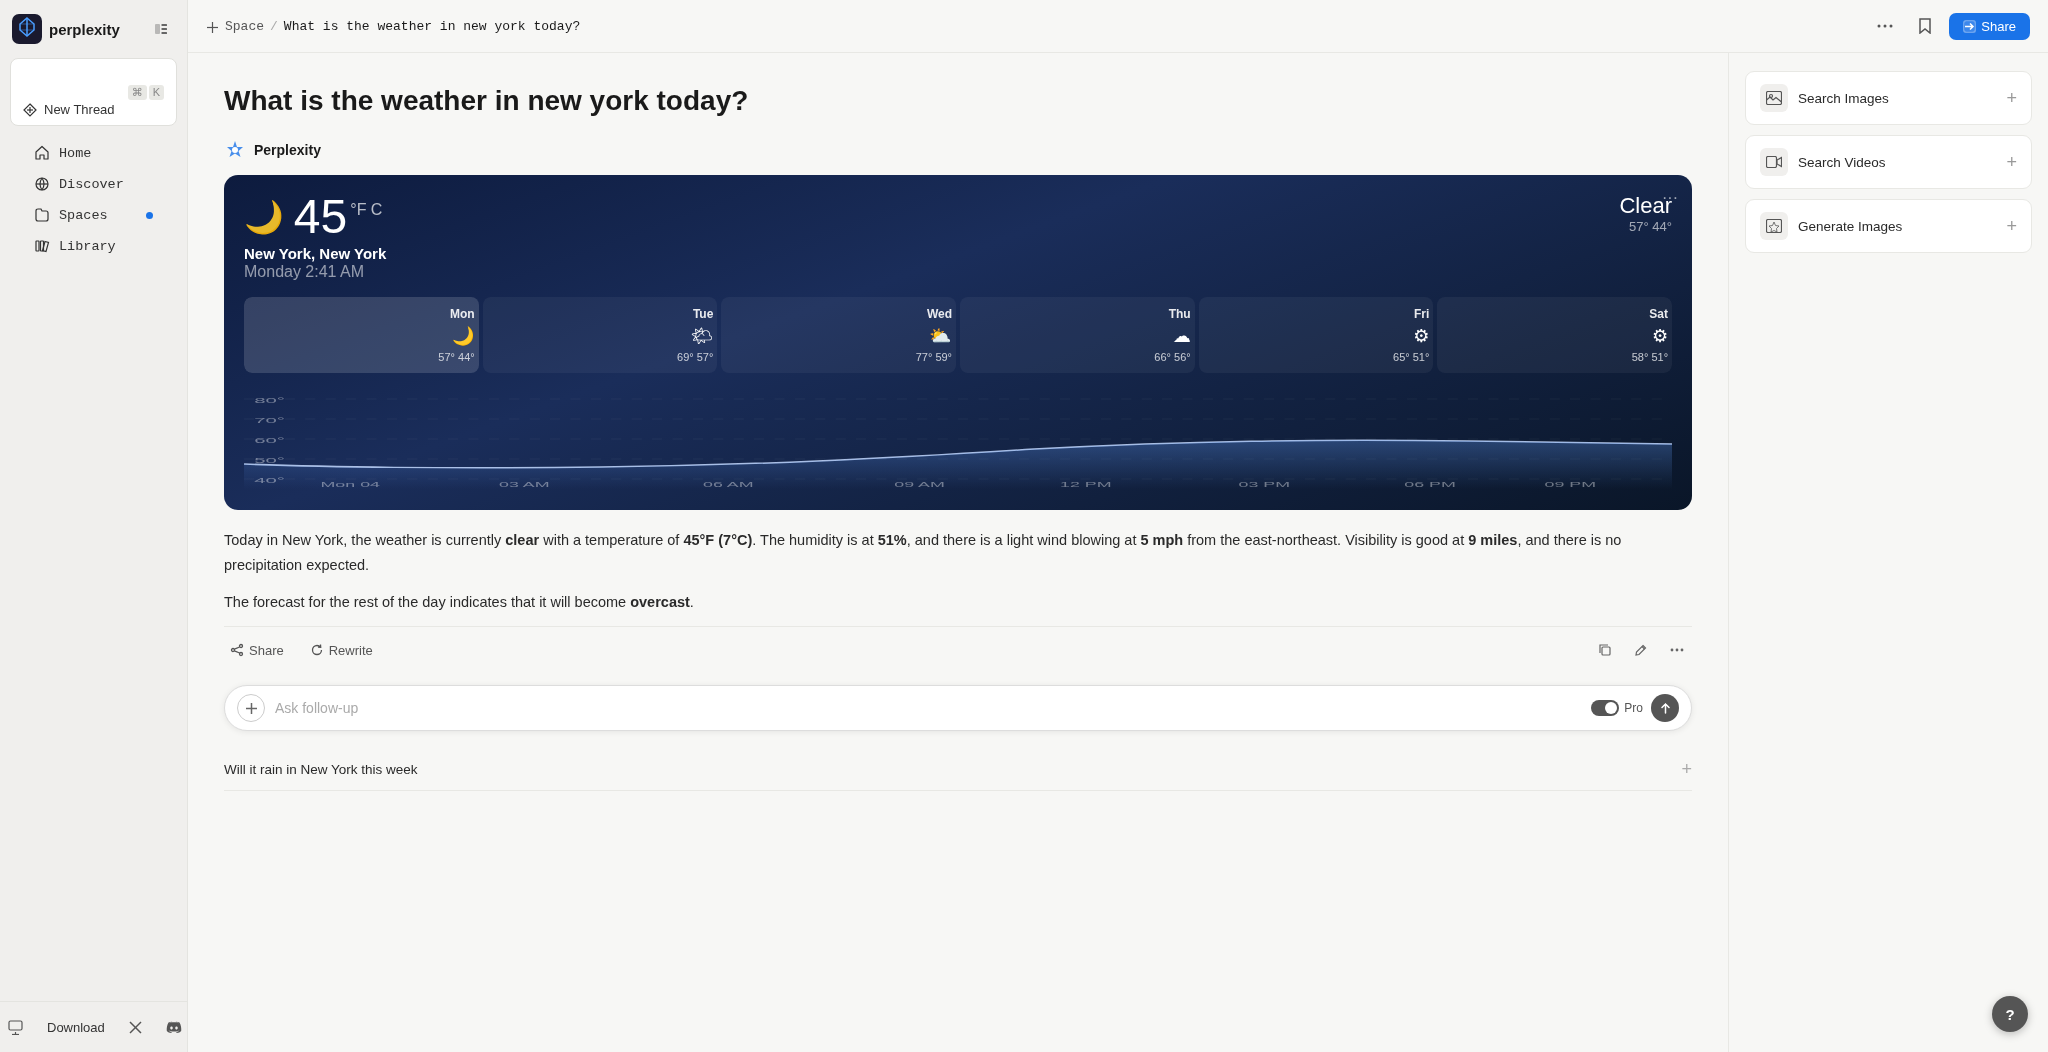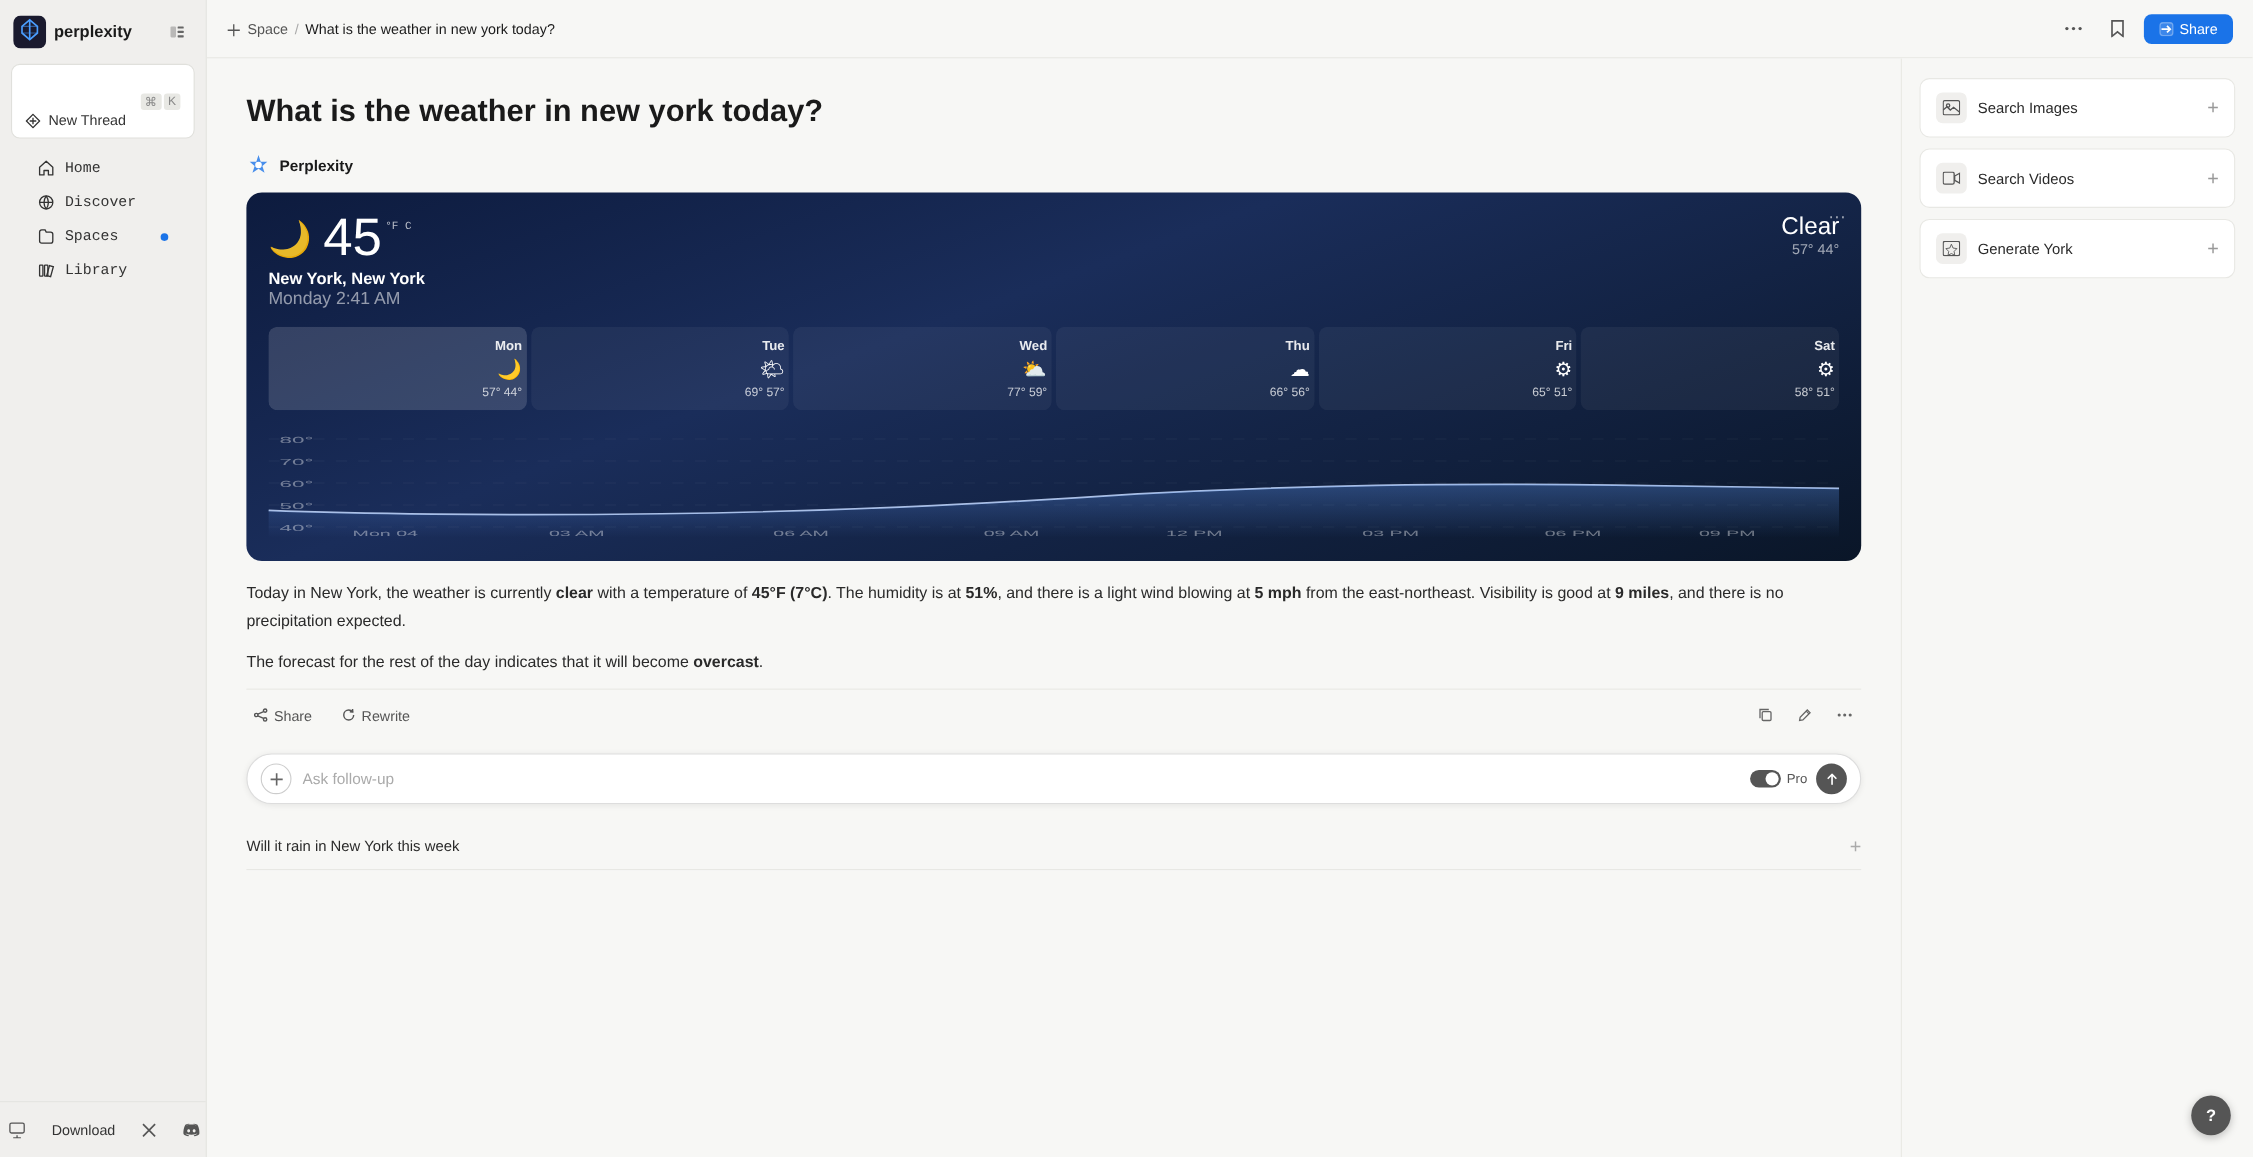--- a/index.html
+++ b/index.html
@@ -172,20 +172,21 @@
       border-bottom: 1px solid #e8e8e4;
       min-height: 50px;
     }
 
     .breadcrumb {
       display: flex;
       align-items: flex-end;
       gap: 6px;
       font-size: 13px;
       color: #555;
+      font-family: Liberation Mono, monospace;
     }
 
     .breadcrumb .sep { color: #aaa; }
     .breadcrumb .current { color: #1a1a1a; font-weight: 500; }
 
     .topbar-actions {
       display: flex;
       align-items: center;
       gap: 8px;
     }
@@ -291,24 +292,23 @@
       gap: 3px;
     }
 
     .temp-big {
       font-size: 48px;
       font-weight: 300;
       line-height: 1;
     }
 
     .temp-units {
-      font-size: 10px;
+      font-size: 16px;
       color: rgba(255,255,255,0.7);
       margin-top: 8px;
-      font-family: Liberation Mono, monospace;
     }
 
     .weather-right {
       text-align: right;
     }
 
     .condition-label {
       font-size: 22px;
       font-weight: 500;
     }
@@ -988,21 +988,21 @@
       </div>
 
       <div class="right-panel-item">
         <div class="right-item-left">
           <div class="right-item-icon">
             <svg width="16" height="14" viewBox="0 0 16 14" fill="none" stroke="currentColor" stroke-width="1.2">
               <rect x="0.5" y="0.5" width="15" height="13" rx="1.5"></rect>
               <path d="M8 3 L9.5 6.5 L13 7 L10.5 9.5 L11 13 L8 11.5 L5 13 L5.5 9.5 L3 7 L6.5 6.5 Z" fill="none" stroke="currentColor" stroke-width="0.8"></path>
             </svg>
           </div>
-          <span class="right-item-label">Generate York</span>
+          <span class="right-item-label">Generate Images</span>
         </div>
         <span class="right-item-plus">+</span>
       </div>
     </div>
   </div>
 </div>
 
 <button class="help-btn">?</button>
 
 </body></html>

